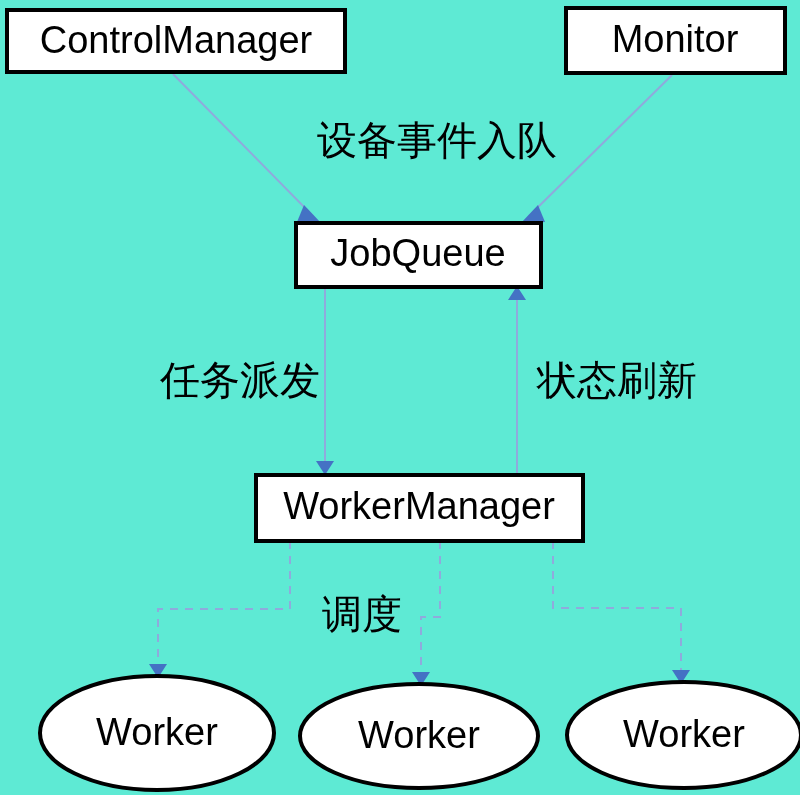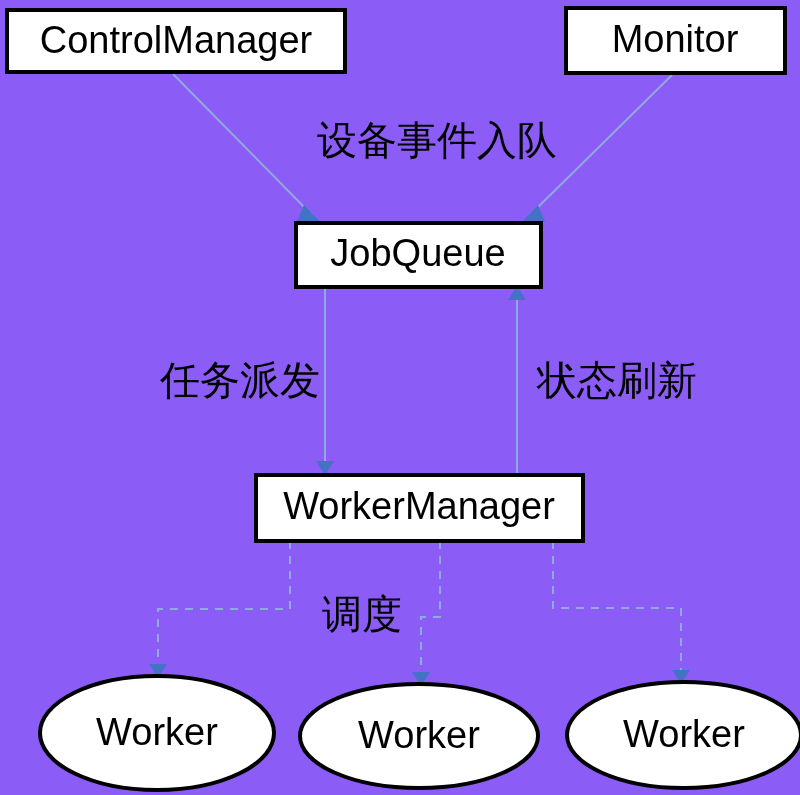--- a/index.html
+++ b/index.html
@@ -7,21 +7,21 @@
     padding: 0;
     background: #ffffff;
   }
   body {
     font-family: "Liberation Sans", "DejaVu Sans", sans-serif;
   }
   #canvas {
     position: relative;
     width: 800px;
     height: 795px;
-    background: #8b5cf6;
+    background: #5eead4;
     overflow: hidden;
   }
   #diagram-svg {
     position: absolute;
     left: 0;
     top: 0;
     width: 800px;
     height: 795px;
   }
   .node-label {

